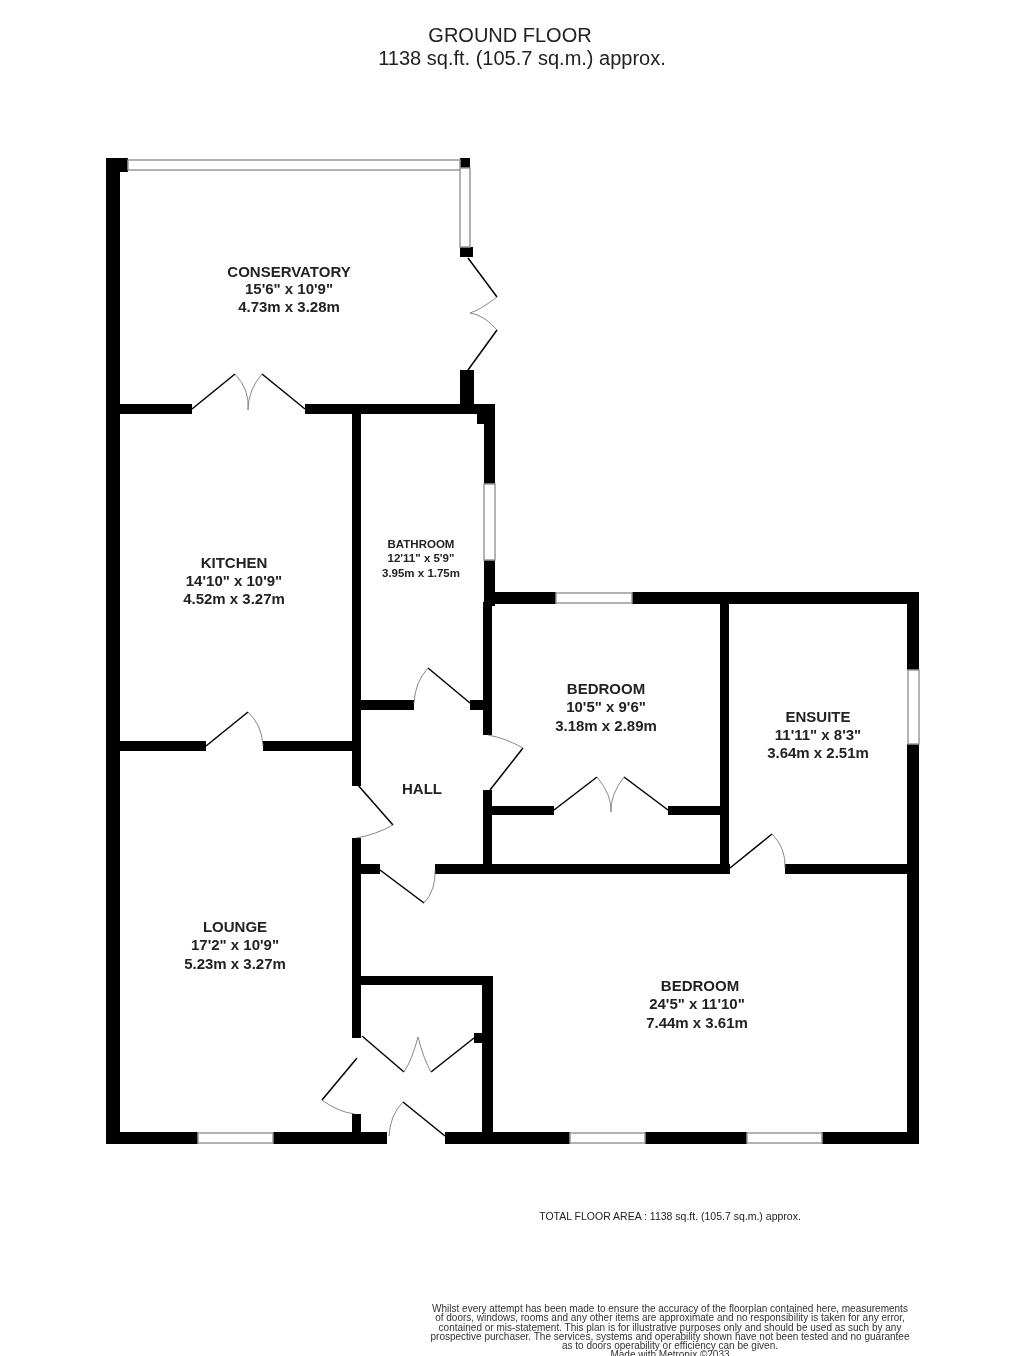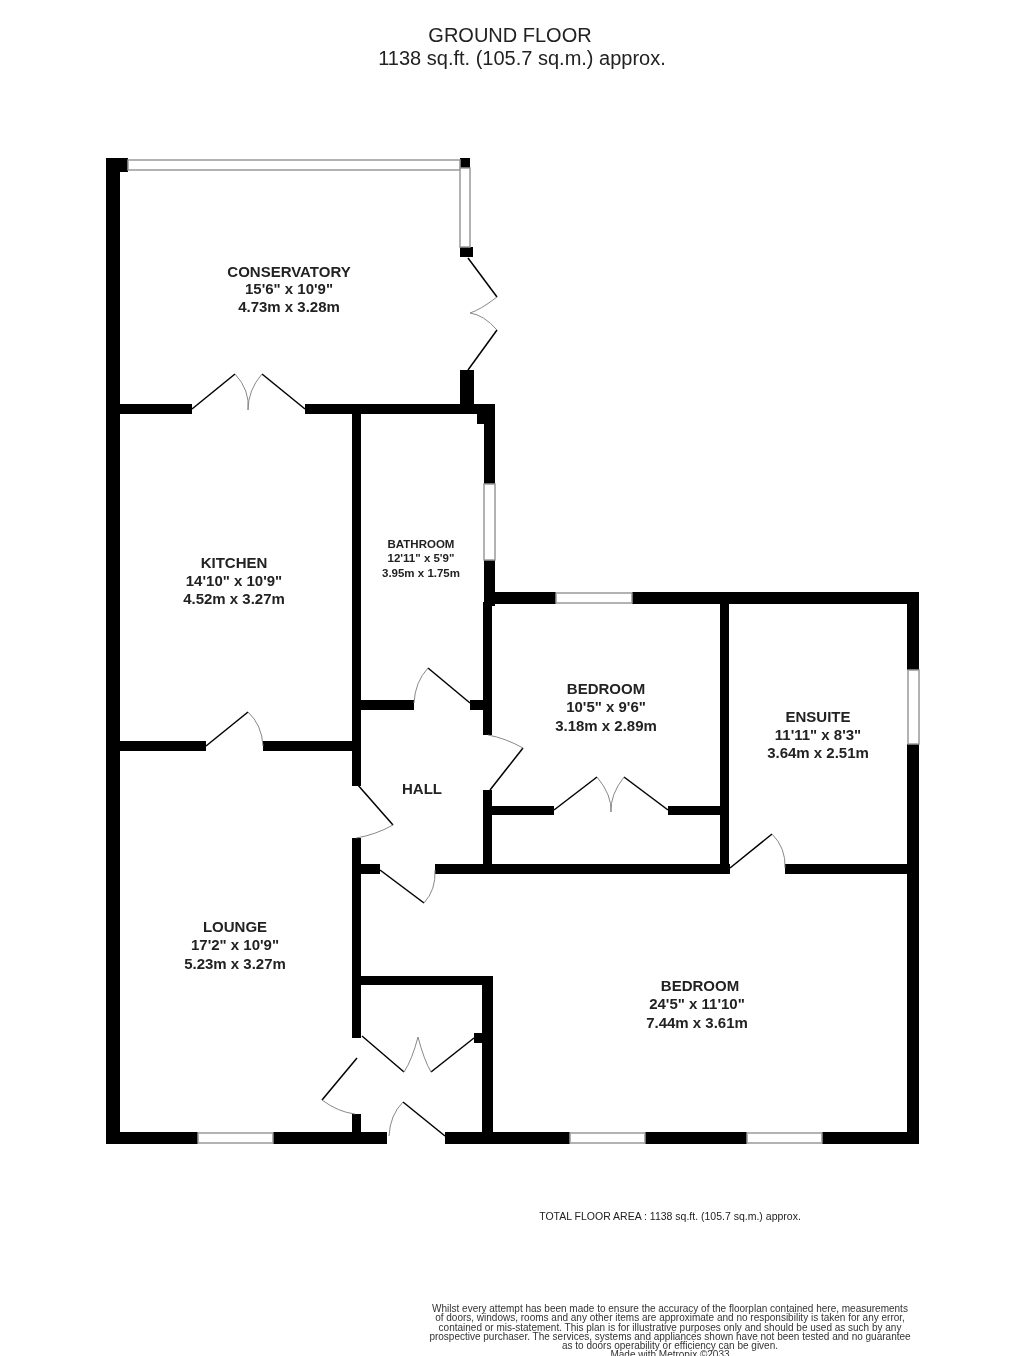--- a/index.html
+++ b/index.html
@@ -167,16 +167,16 @@
     <text class="room-label" x="697" y="1009" font-size="15">24'5"  x 11'10"</text>
     <text class="room-label" x="697" y="1028" font-size="15">7.44m  x 3.61m</text>
   </g>
 </svg>
 
 <div class="footer f-total">TOTAL FLOOR AREA : 1138 sq.ft. (105.7 sq.m.) approx.</div>
 <div class="footer f-disc">
   <div>Whilst every attempt has been made to ensure the accuracy of the floorplan contained here, measurements</div>
   <div>of doors, windows, rooms and any other items are approximate and no responsibility is taken for any error,</div>
   <div>contained or mis-statement. This plan is for illustrative purposes only and should be used as such by any</div>
-  <div>prospective purchaser. The services, systems and appliances shown have not been tested and no guarantee</div>
+  <div>prospective purchaser. The services, systems and operability shown have not been tested and no guarantee</div>
   <div>as to doors operability or efficiency can be given.</div>
   <div>Made with Metropix ©2033</div>
 </div>
 
 </body></html>

